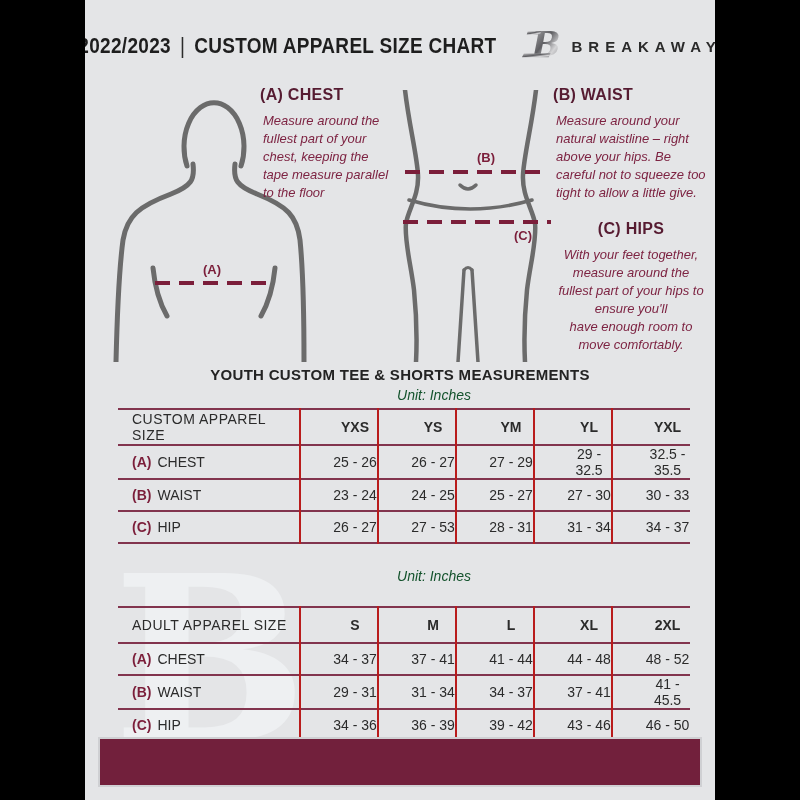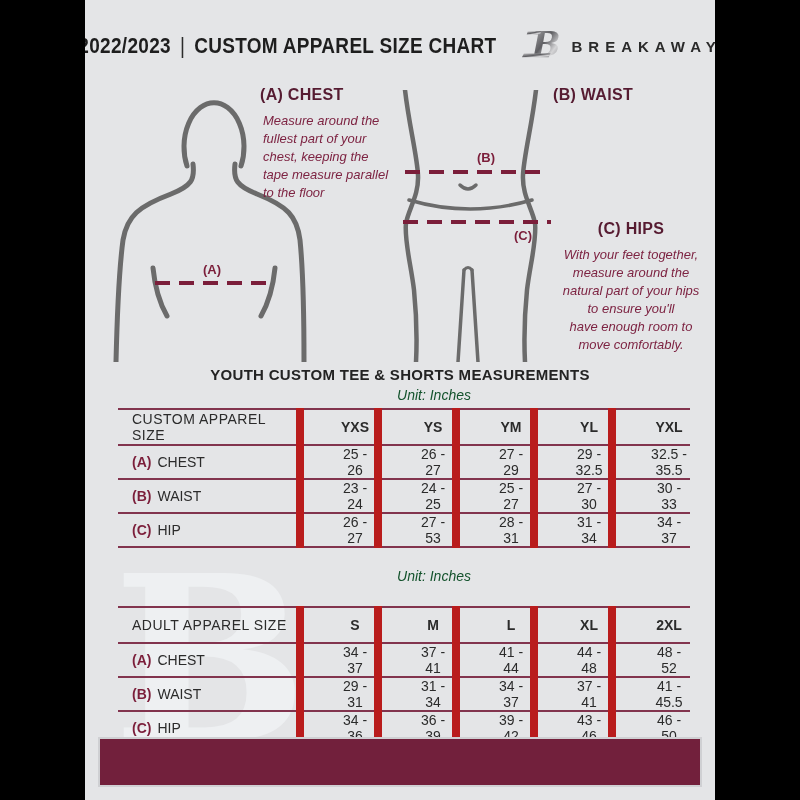--- a/index.html
+++ b/index.html
@@ -51,21 +51,21 @@
 
   
   table.size-table {
     position:absolute; left:33px; width:572px; z-index:2;
     border-collapse:collapse; table-layout:fixed;
   }
   .youth-table { top:408px; }
   .adult-table { top:606px; }
   .size-table tr { border-top:2px solid #82344E; }
   .size-table tr:last-child { border-bottom:2px solid #82344E; }
-  .size-table th + th, .size-table td + td { border-left:8px solid #b91c1c;padding-left:32px; }
+  .size-table th + th, .size-table td + td { border-left:2px solid #b91c1c;padding-left:32px; }
   .size-table th, .size-table td { padding:0; background:transparent; }
   .size-table thead th { height:34px; font-size:14px; color:#2b2b2b; }
   .size-table td { height:30px; font-size:14px; color:#2b2b2b; text-align:center; }
   .col-label-header { text-align:left; font-weight:normal; padding-left:14px !important; letter-spacing:.5px; }
   .row-label { text-align:left !important; padding-left:14px !important; font-size:15px; }
   .row-key { color:#7b1e3a; font-weight:bold; margin-right:6px; }
   .size-table thead th.size-col { font-weight:bold; }
 
   
   .watermark {
@@ -138,24 +138,25 @@
       <text x="130" y="150" text-anchor="middle" font-size="13" font-weight="bold" fill="#7B1E3A">(C)</text>
     </svg>
   </div>
 
   <div class="note note-chest">
     <h3>(A) CHEST</h3>
     <p>Measure around the fullest part of your chest, keeping the tape measure parallel to the floor</p>
   </div>
   <div class="note note-waist">
     <h3>(B) WAIST</h3>
+    <p>Measure around your natural waistline – right above your hips. Be careful not to squeeze too tight to allow a little give.</p>
   </div>
   <div class="note note-hips">
     <h3>(C) HIPS</h3>
-    <p>With your feet together, measure around the natural part of your hips to ensure you'll
+    <p>With your feet together, measure around the fullest part of your hips to ensure you'll
 have enough room to move comfortably.</p>
   </div>
 
   <div class="watermark">B</div>
 
   <div class="section-title youth-title">YOUTH CUSTOM TEE &amp; SHORTS MEASUREMENTS</div>
   <div class="unit-line youth-unit">Unit: Inches</div>
 
   <table class="size-table youth-table">
     <colgroup>

